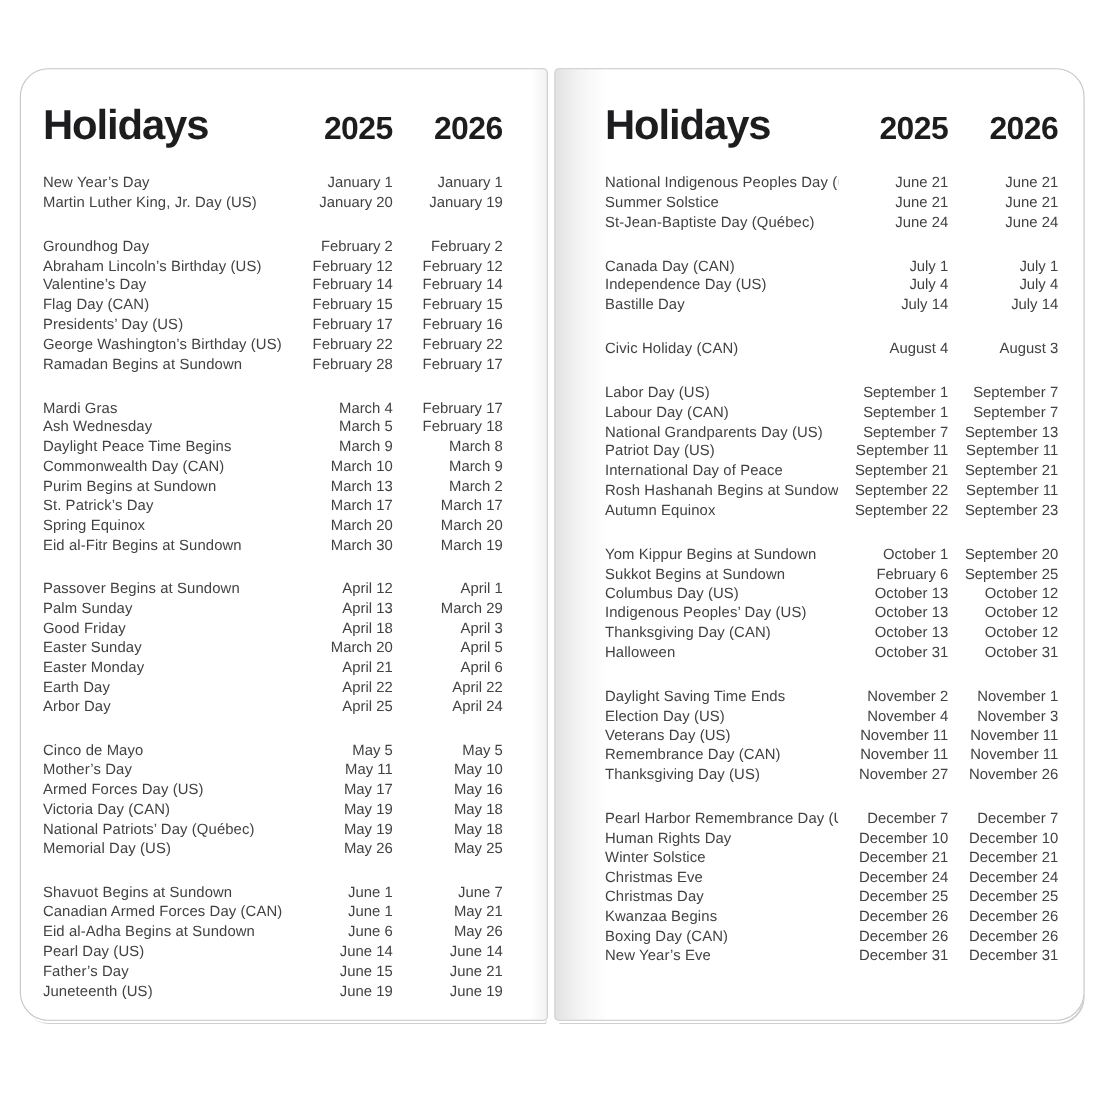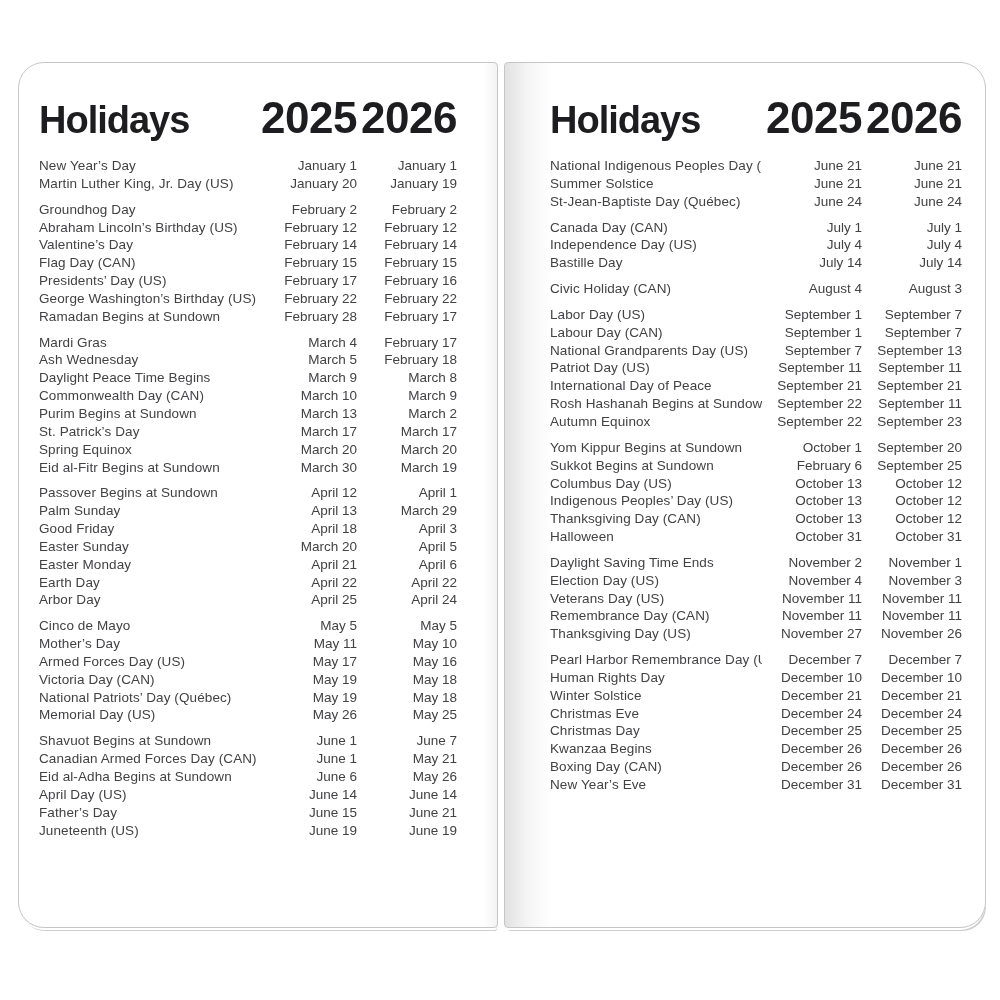--- a/index.html
+++ b/index.html
@@ -50,28 +50,28 @@
     margin: 0;
     font-size: 38px;
     font-weight: 700;
     letter-spacing: -1px;
     color: #1d1d1f;
     white-space: nowrap;
   }
   .year {
     width: 100px;
     text-align: right;
-    font-size: 44px;
+    font-size: 29px;
     font-weight: 700;
     letter-spacing: -0.5px;
     color: #1d1d1f;
     white-space: nowrap;
   }
   .rows { width: 100%; }
-  .group + .group { margin-top: 8px; }
+  .group + .group { margin-top: 22px; }
   .row {
     display: flex;
     align-items: baseline;
     line-height: 17.85px;
     font-size: 13.5px;
     color: #424245;
   }
   .cell { white-space: nowrap; }
   .cell.name {
     flex: 1;
@@ -265,21 +265,21 @@
             <span class="cell name">Canadian Armed Forces Day (CAN)</span>
             <span class="cell date">June 1</span>
             <span class="cell date">May 21</span>
           </div>
           <div class="row">
             <span class="cell name">Eid al-Adha Begins at Sundown</span>
             <span class="cell date">June 6</span>
             <span class="cell date">May 26</span>
           </div>
           <div class="row">
-            <span class="cell name">April Day (US)</span>
+            <span class="cell name">Pearl Day (US)</span>
             <span class="cell date">June 14</span>
             <span class="cell date">June 14</span>
           </div>
           <div class="row">
             <span class="cell name">Father’s Day</span>
             <span class="cell date">June 15</span>
             <span class="cell date">June 21</span>
           </div>
           <div class="row">
             <span class="cell name">Juneteenth (US)</span>

